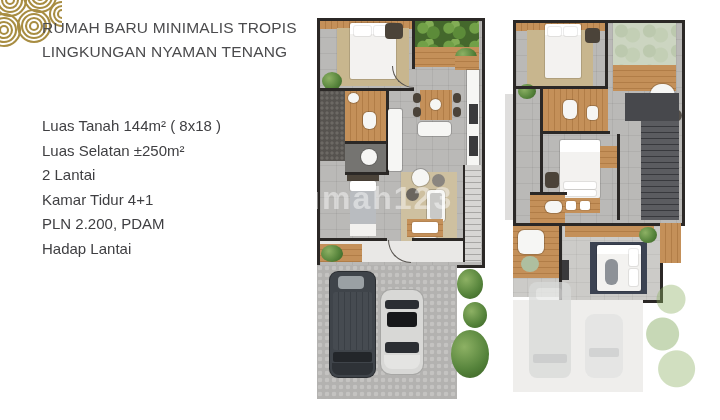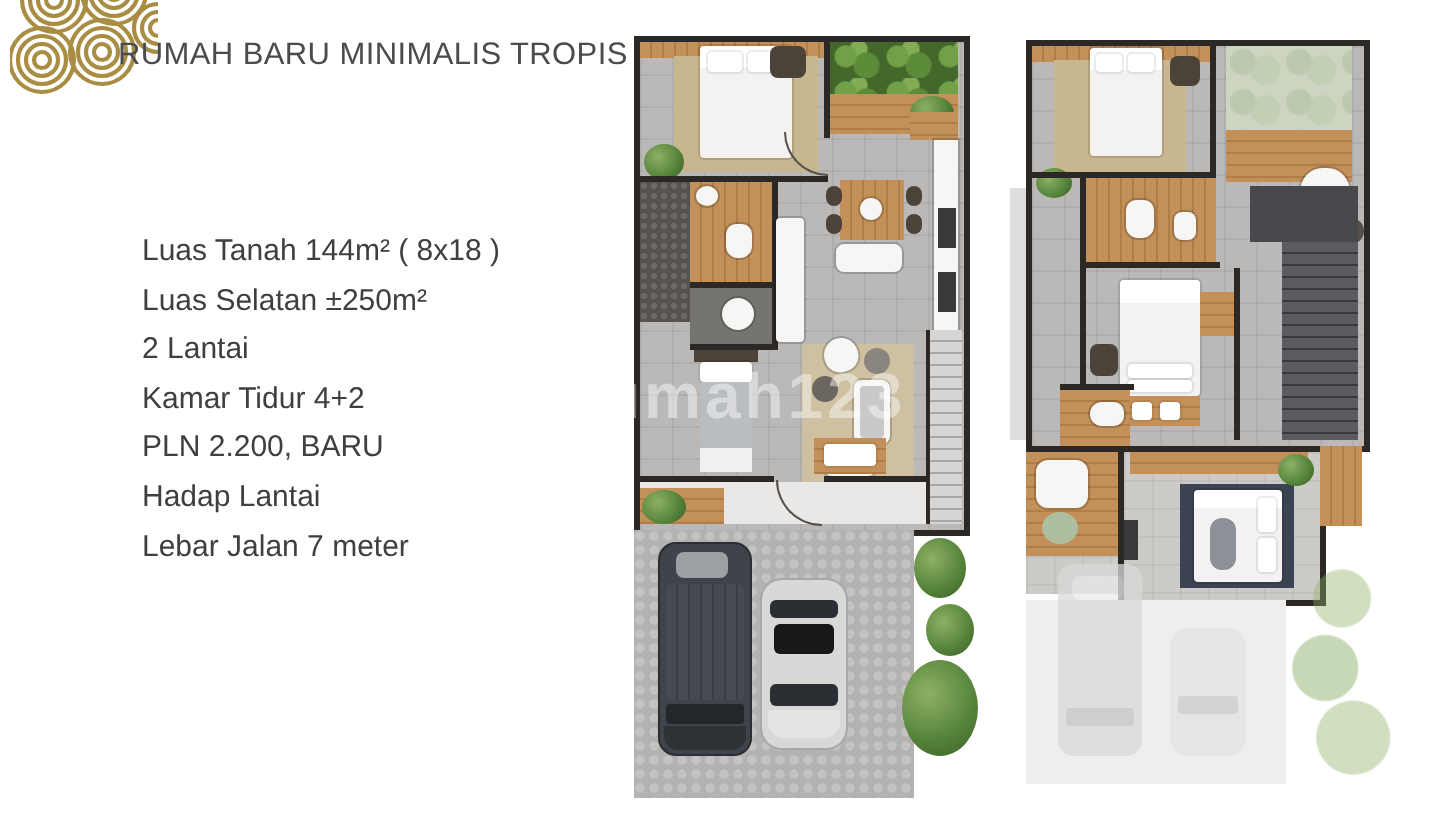--- a/index.html
+++ b/index.html
@@ -1,25 +1,25 @@
 <!DOCTYPE html>
 <html><head>
 <meta charset="utf-8">
 <style>
   html,body{margin:0;padding:0;}
   body{width:720px;height:420px;background:#ffffff;font-family:"Liberation Sans",sans-serif;overflow:hidden;position:relative;}
   .canvas{position:absolute;inset:0;width:720px;height:420px;background:#fff;}
 
   
-  .left-panel{position:absolute;left:17px;top:0;width:312px;height:352px;}
+  .left-panel{position:absolute;left:0;top:0;width:312px;height:352px;}
   .logo{position:absolute;left:-12px;top:-14px;width:74px;height:72px;}
   .hdr{position:absolute;left:42px;top:16px;width:268px;}
   .hdr-line{font-size:15.5px;line-height:24px;color:#4b4b4d;letter-spacing:.2px;white-space:nowrap;}
   .hdr-title{font-size:16px;line-height:25px;color:#252528;font-weight:bold;letter-spacing:.3px;white-space:nowrap;}
-  .specs{position:absolute;left:42px;top:114px;width:268px;margin-left:12px;}
+  .specs{position:absolute;left:42px;top:114px;width:268px;}
   .spec{font-size:15px;line-height:24.6px;color:#3f3f42;white-space:nowrap;}
 
   
   .plan{position:absolute;}
   .f{position:absolute;}
   .wall{position:absolute;background:#2b2826;}
   .tile{background-color:#bab9b7;background-image:linear-gradient(rgba(0,0,0,.055) 1px,transparent 1px),linear-gradient(90deg,rgba(0,0,0,.055) 1px,transparent 1px);background-size:16px 16px;}
   .tile-lt{background-color:#cccbc8;background-image:linear-gradient(rgba(0,0,0,.045) 1px,transparent 1px),linear-gradient(90deg,rgba(0,0,0,.045) 1px,transparent 1px);background-size:14px 14px;}
   .wood-h{background:repeating-linear-gradient(180deg,#c49059 0 5px,#b17d47 5px 6px);}
   .wood-v{background:repeating-linear-gradient(90deg,#c49059 0 5px,#b17d47 5px 6px);}
@@ -71,29 +71,29 @@
           </g>
         <g>
             <circle cx="74" cy="28" r="4"></circle>
             <circle cx="74" cy="28" r="8"></circle>
             <circle cx="74" cy="28" r="12"></circle>
           </g>
       </g>
     </svg>
     <div class="hdr">
       <div class="hdr-line">RUMAH BARU MINIMALIS TROPIS</div>
+      <div class="hdr-line">LINGKUNGAN NYAMAN TENANG</div>
     </div>
     <div class="specs">
       <div class="spec">Luas Tanah 144m² ( 8x18 )</div>
       <div class="spec">Luas Selatan ±250m²</div>
       <div class="spec">2 Lantai</div>
-      <div class="spec">Kamar Tidur 4+2</div>
-      <div class="spec">PLN 2.200, BARU</div>
+      <div class="spec">Kamar Tidur 4+1</div>
+      <div class="spec">PLN 2.200, PDAM</div>
       <div class="spec">Hadap Lantai</div>
-      <div class="spec">Lebar Jalan 7 meter</div>
     </div>
   </aside>
 
   <section class="plan" style="left:317px;top:14px;width:173px;height:392px;">
 
     <div class="f tile" style="left:0;top:4px;width:162px;height:244px;border:3px solid #2b2826;"></div>
 
     <div class="f wood-v" style="left:3px;top:7px;width:94px;height:8px;"></div>
     <div class="f" style="left:20px;top:14px;width:72px;height:58px;background:#c8b68e;"></div>
     <div class="f bed" style="left:33px;top:9px;width:46px;height:56px;">

